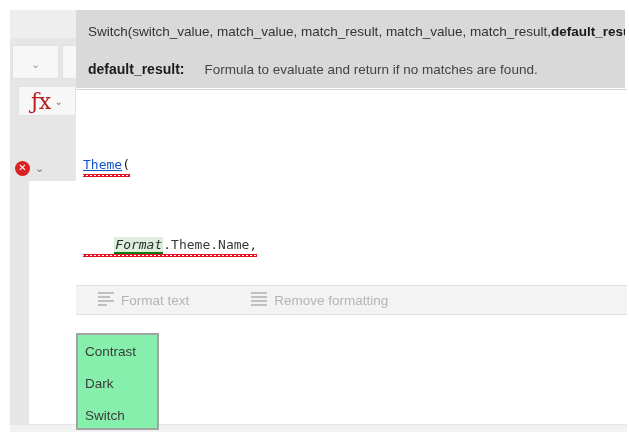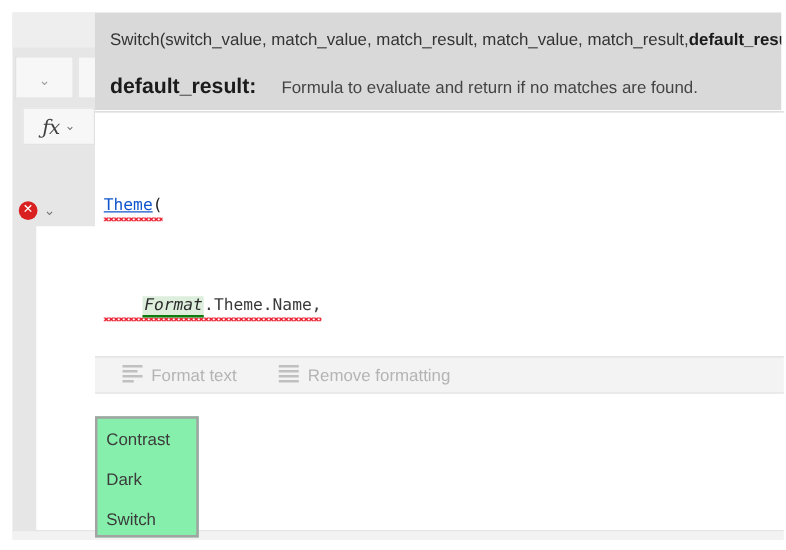--- a/index.html
+++ b/index.html
@@ -85,23 +85,22 @@
     background: #f7f7f7;
     border: 1px solid #e3e3e3;
     box-sizing: border-box;
     display: flex;
     align-items: center;
     justify-content: center;
     gap: 4px;
   }
   .fx-glyph {
     font-family: "DejaVu Serif", serif;
-    font-style: italic;
-    font-size: 16px;
-    color: #404040;
+    font-size: 22px;
+    color: #b91c1c;
     letter-spacing: -0.5px;
   }
   .fx-chev {
     color: #767676;
     font-size: 10px;
     font-family: "DejaVu Sans", sans-serif;
   }
 
   
   .error-row {
@@ -168,21 +167,21 @@
     width: 549px; height: 38px;
     background: #d9d9d9;
     display: flex;
     align-items: center;
     padding: 0 12px;
     box-sizing: border-box;
     overflow: hidden;
     white-space: nowrap;
   }
   .tip-desc .desc-label {
-    font-size: 17px;
+    font-size: 14px;
     font-weight: bold;
     color: #1b1b1b;
     margin-right: 4px;
   }
   .tip-desc .desc-text {
     font-size: 13.5px;
     color: #444444;
     margin-left: 16px;
   }
 
@@ -236,20 +235,21 @@
   .format-bar {
     position: absolute;
     left: 76px; top: 285px;
     width: 551px; height: 30px;
     background: #f3f3f3;
     border-top: 1px solid #e0e0e0;
     border-bottom: 1px solid #e0e0e0;
     box-sizing: border-box;
     display: flex;
     align-items: center;
+    gap: 28px;
   }
   .fmt-btn {
     display: flex;
     align-items: center;
     gap: 7px;
     padding: 0 10px;
     height: 100%;
     color: #b4b4b4;
     font-size: 13.5px;
   }

